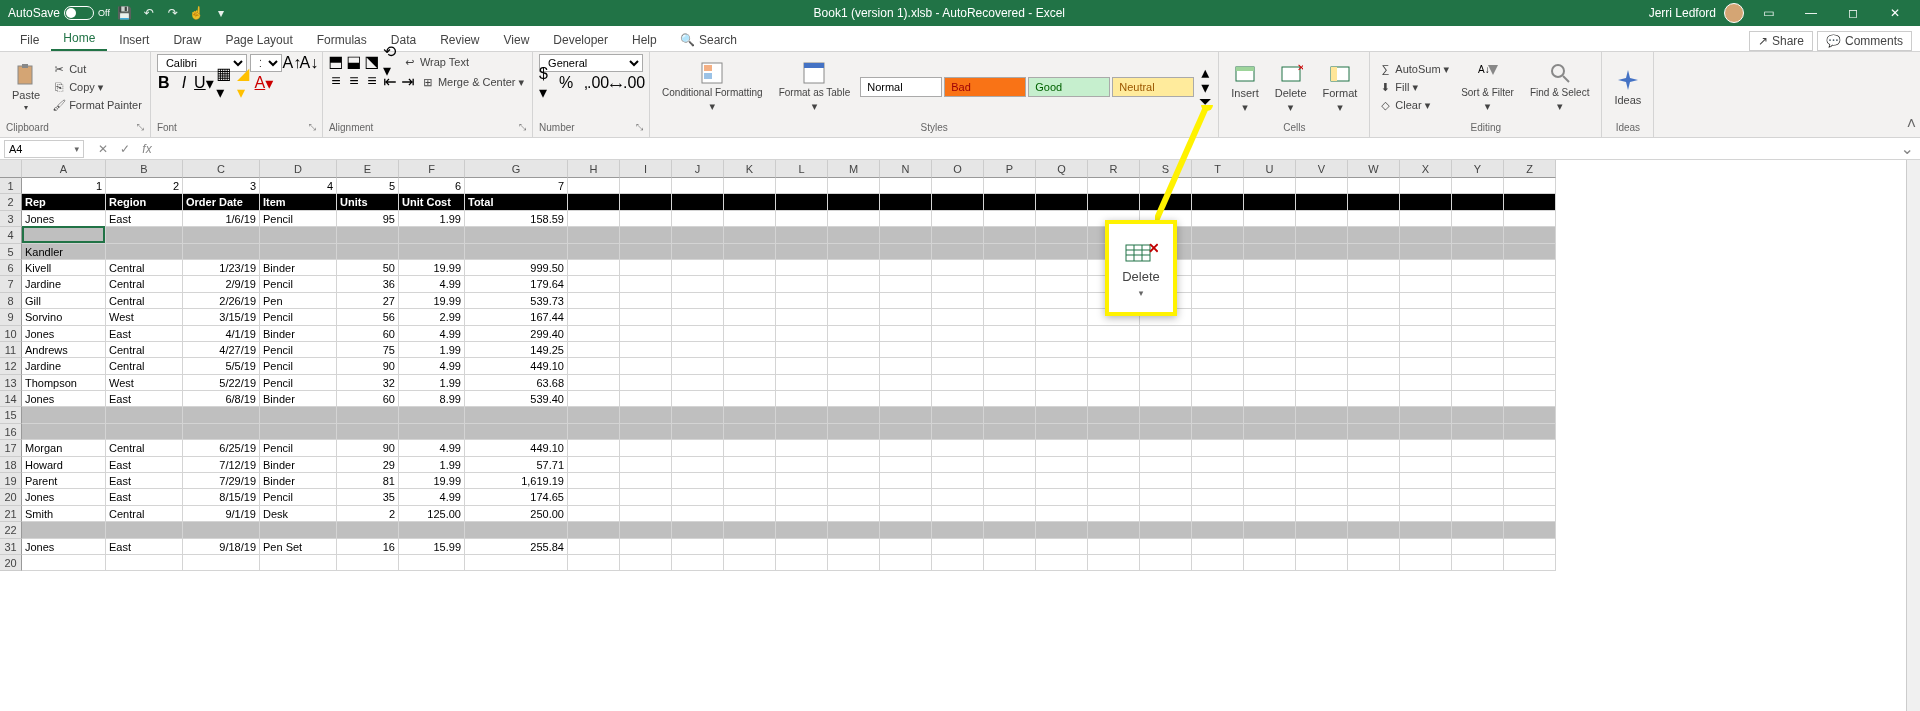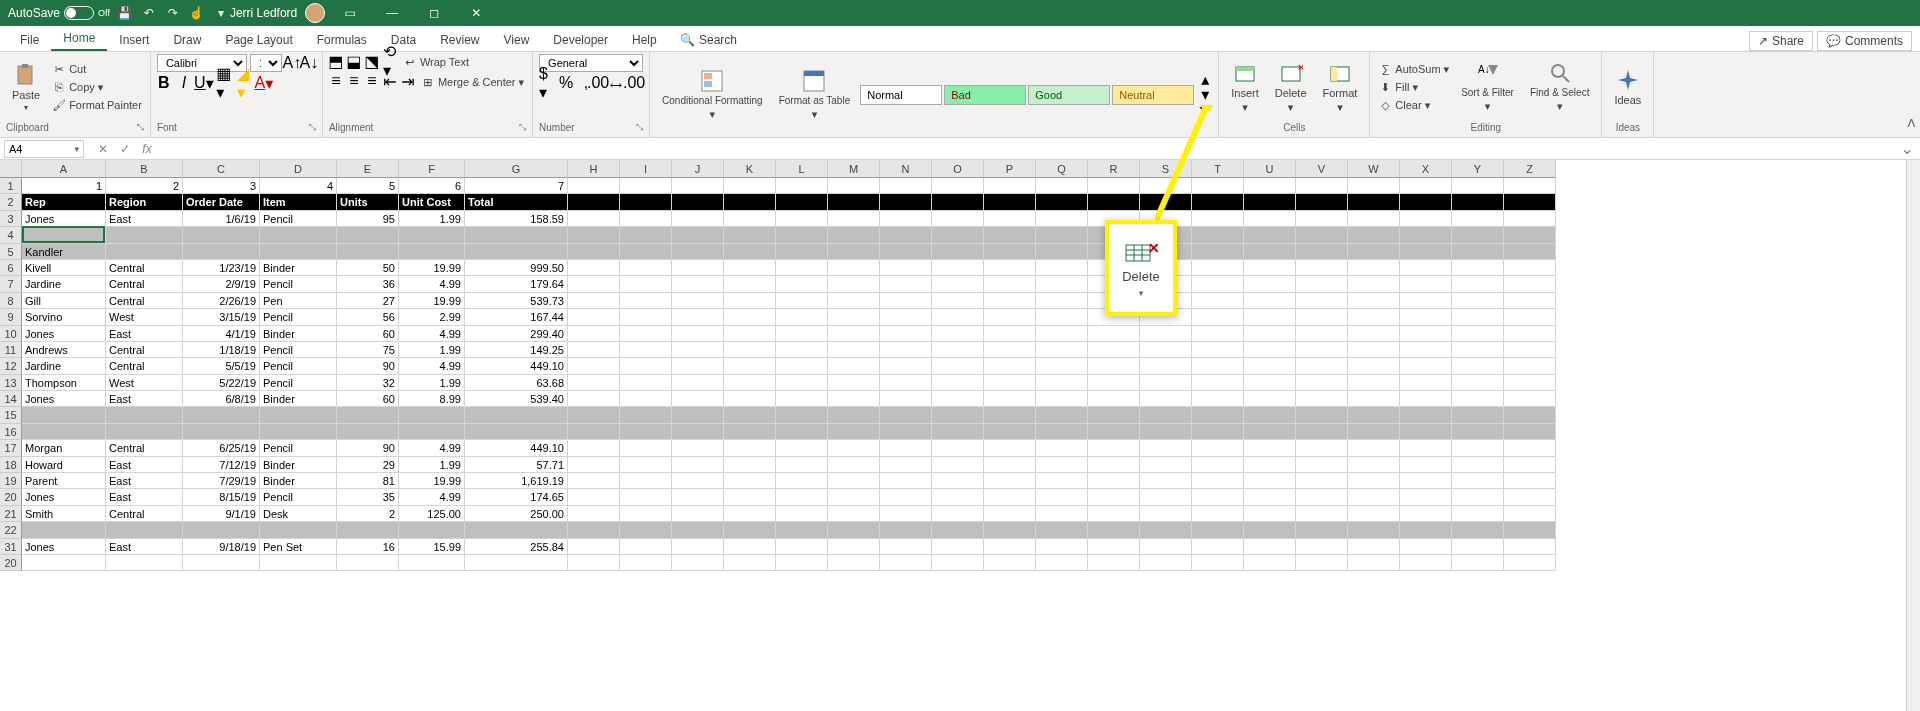--- a/index.html
+++ b/index.html
@@ -35,21 +35,21 @@
 .big-btn svg, .big-btn .icon-box { width: 24px; height: 24px; }
 .small-row { display: flex; align-items: center; gap: 3px; font-size: 11px; color: #444; cursor: pointer; padding: 1px 2px; }
 .mini-icon { width: 14px; height: 14px; display: inline-flex; align-items: center; justify-content: center; }
 
 .font-select { font-size: 11px; border: 1px solid #aaa; background: #fff; padding: 1px 4px; }
 .fontname { width: 90px; }
 .fontsize { width: 32px; }
 
 .style-cell { border: 1px solid #aaa; padding: 3px 6px; font-size: 11px; width: 82px; cursor: pointer; }
 .style-normal { background: #fff; }
-.style-bad { background: #86efac; color: #9c0006; }
+.style-bad { background: #f97316; color: #9c0006; }
 .style-good { background: #c6efce; color: #006100; }
 .style-neutral { background: #ffeb9c; color: #9c5700; }
 .style-calc { background: #f2f2f2; color: #fa7d00; border: 1px solid #7f7f7f; }
 .style-check { background: #a5a5a5; color: #fff; }
 .style-explan { background: #fff; color: #7f7f7f; font-style: italic; }
 .style-input { background: #ffcc99; color: #3f3f76; border: 1px solid #7f7f7f; }
 
 
 .formula-row { height: 22px; display: flex; align-items: center; border-bottom: 1px solid #d4d4d4; background: #fff; }
 .name-box { width: 80px; border: 1px solid #ccc; font-size: 11px; padding: 2px 4px; margin: 0 4px; display:flex; justify-content:space-between; align-items:center;}
@@ -94,20 +94,21 @@
       <span>AutoSave</span>
       <span class="autosave-toggle"></span>
       <span style="font-size:9px;">Off</span>
     </div>
     <span class="qat-icon">💾</span>
     <span class="qat-icon">↶</span>
     <span class="qat-icon">↷</span>
     <span class="qat-icon">☝</span>
     <span class="qat-icon">▾</span>
   </div>
+  <div class="title-center">Book1 (version 1).xlsb - AutoRecovered - Excel</div>
   <div class="title-right">
     <span>Jerri Ledford</span>
     <span class="avatar"></span>
     <span class="win-btn">▭</span>
     <span class="win-btn">—</span>
     <span class="win-btn">◻</span>
     <span class="win-btn">✕</span>
   </div>
 </div>
 
@@ -255,20 +256,23 @@
           <div class="style-cell style-good">Good</div>
           <div class="style-cell style-neutral">Neutral</div>
         </div>
       </div>
       <div style="display:flex;flex-direction:column;gap:1px;">
         <span class="mini-icon">▴</span>
         <span class="mini-icon">▾</span>
         <span class="mini-icon">⏷</span>
       </div>
     </div>
+    <div class="ribbon-group-label">
+        <span>Styles</span>
+      </div>
   </div>
 
   <div class="ribbon-group">
     <div class="ribbon-group-content">
       <div class="big-btn">
         <svg viewBox="0 0 24 24">
             <rect x="3" y="6" width="18" height="14" fill="#fff" stroke="#217346"></rect>
             <rect x="3" y="6" width="18" height="4" fill="#9dd49a"></rect>
           </svg>
         <span>Insert</span> ▾
@@ -686,21 +690,21 @@
         <div class="cell" style="width: 52px;"></div>
         <div class="cell" style="width: 52px;"></div>
         <div class="cell" style="width: 52px;"></div>
         <div class="cell" style="width: 52px;"></div>
         <div class="cell" style="width: 52px;"></div>
         <div class="cell" style="width: 52px;"></div>
       </div>
       <div class="cell-row ">
         <div class="cell txt" style="width: 84px;">Andrews</div>
         <div class="cell txt" style="width: 77px;">Central</div>
-        <div class="cell num" style="width: 77px;">1/18/19</div>
+        <div class="cell num" style="width: 77px;">4/27/19</div>
         <div class="cell txt" style="width: 77px;">Pencil</div>
         <div class="cell num" style="width: 62px;">75</div>
         <div class="cell num" style="width: 66px;">1.99</div>
         <div class="cell num" style="width: 103px;">149.25</div>
         <div class="cell" style="width: 52px;"></div>
         <div class="cell" style="width: 52px;"></div>
         <div class="cell" style="width: 52px;"></div>
         <div class="cell" style="width: 52px;"></div>
         <div class="cell" style="width: 52px;"></div>
         <div class="cell" style="width: 52px;"></div>

